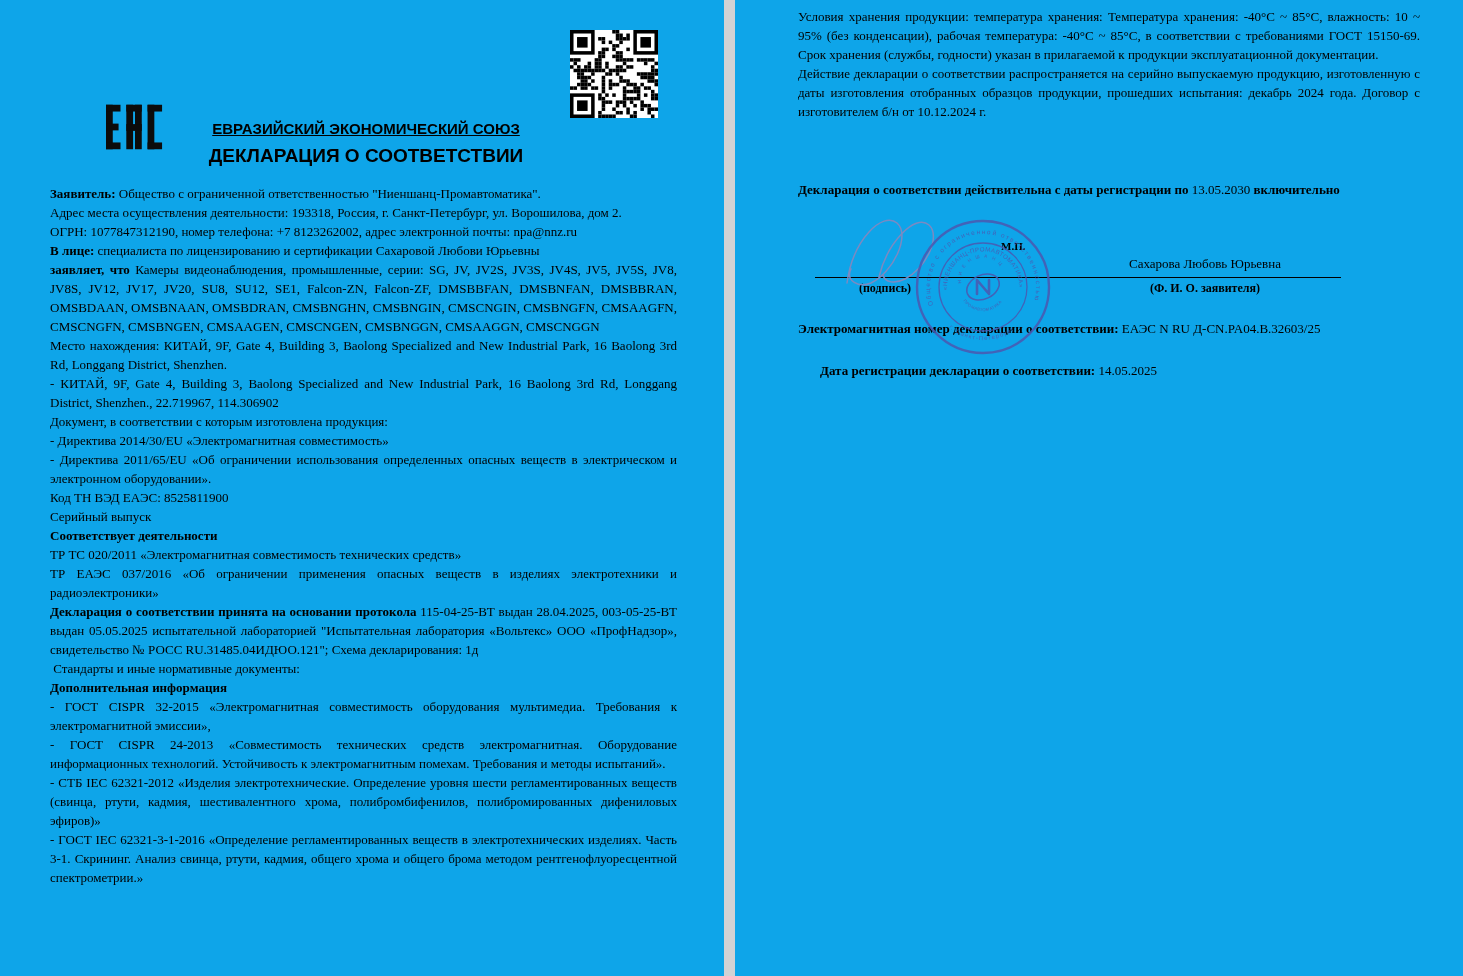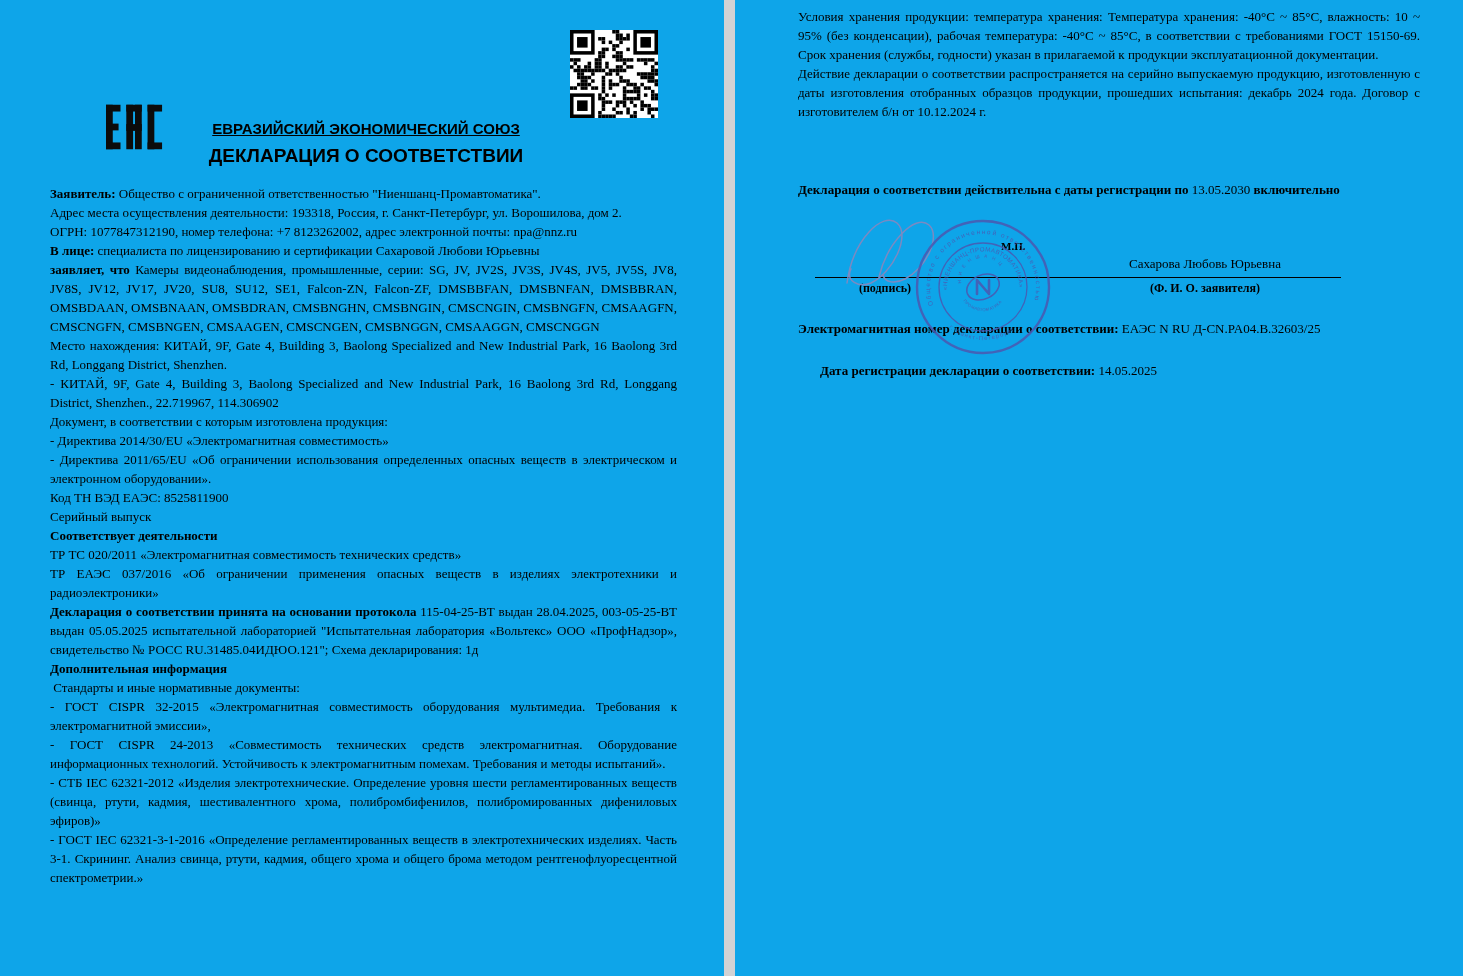--- a/index.html
+++ b/index.html
@@ -290,22 +290,22 @@
         <p class="para"><span>- КИТАЙ, 9F, Gate 4, Building 3, Baolong Specialized and New Industrial Park, 16 Baolong 3rd Rd, Longgang District, Shenzhen., 22.719967, 114.306902</span></p>
         <p class="para"><span>Документ, в соответствии с которым изготовлена продукция:</span></p>
         <p class="para"><span>- Директива 2014/30/EU «Электромагнитная совместимость»</span></p>
         <p class="para"><span>- Директива 2011/65/EU «Об ограничении использования определенных опасных веществ в электрическом и электронном оборудовании».</span></p>
         <p class="para"><span>Код ТН ВЭД ЕАЭС: 8525811900</span></p>
         <p class="para"><span>Серийный выпуск</span></p>
         <p class="para"><b>Соответствует деятельности</b></p>
         <p class="para"><span>ТР ТС 020/2011 «Электромагнитная совместимость технических средств»</span></p>
         <p class="para"><span>ТР ЕАЭС 037/2016 «Об ограничении применения опасных веществ в изделиях электротехники и радиоэлектроники»</span></p>
         <p class="para"><b>Декларация о соответствии принята на основании протокола</b><span> 115-04-25-ВТ выдан 28.04.2025, 003-05-25-ВТ выдан 05.05.2025 испытательной лабораторией "Испытательная лаборатория «Вольтекс» ООО «ПрофНадзор», свидетельство № РОСС RU.31485.04ИДЮО.121"; Схема декларирования: 1д</span></p>
+        <p class="para"><span> Стандарты и иные нормативные документы:</span></p>
         <p class="para"><b>Дополнительная информация</b></p>
-        <p class="para"><span> Стандарты и иные нормативные документы:</span></p>
         <p class="para"><span>- ГОСТ CISPR 32-2015 «Электромагнитная совместимость оборудования мультимедиа. Требования к электромагнитной эмиссии»,</span></p>
         <p class="para"><span>- ГОСТ CISPR 24-2013 «Совместимость технических средств электромагнитная. Оборудование информационных технологий. Устойчивость к электромагнитным помехам. Требования и методы испытаний».</span></p>
         <p class="para"><span>- СТБ IEC 62321-2012 «Изделия электротехнические. Определение уровня шести регламентированных веществ (свинца, ртути, кадмия, шестивалентного хрома, полибромбифенилов, полибромированных дифениловых эфиров)»</span></p>
         <p class="para"><span>- ГОСТ IEC 62321-3-1-2016 «Определение регламентированных веществ в электротехнических изделиях. Часть 3-1. Скрининг. Анализ свинца, ртути, кадмия, общего хрома и общего брома методом рентгенофлуоресцентной спектрометрии.»</span></p>
       </div>
   </div>
 
   <div class="page-gap"></div>
 
   <div class="page page-right">

